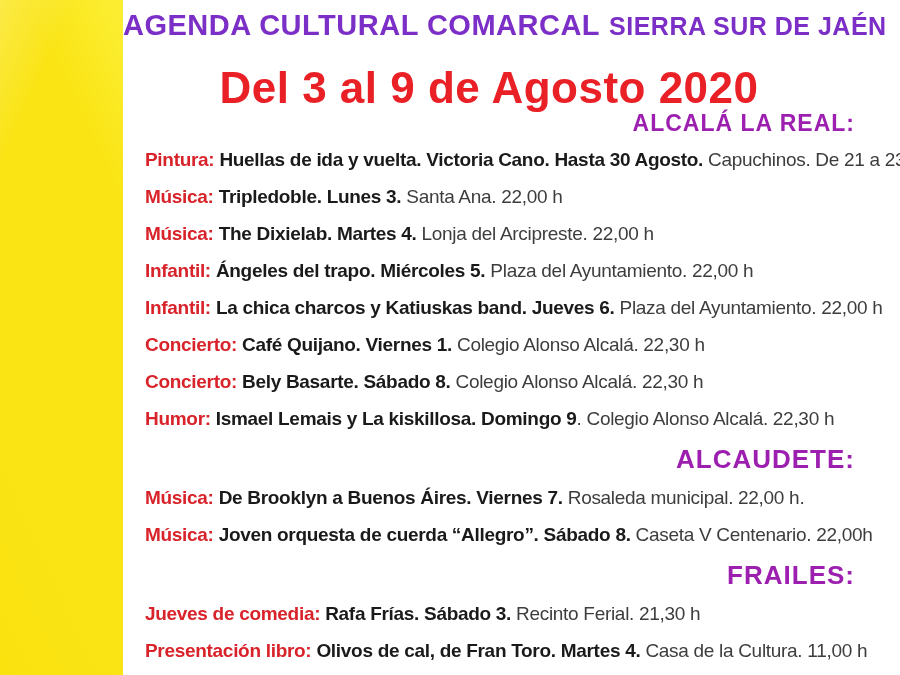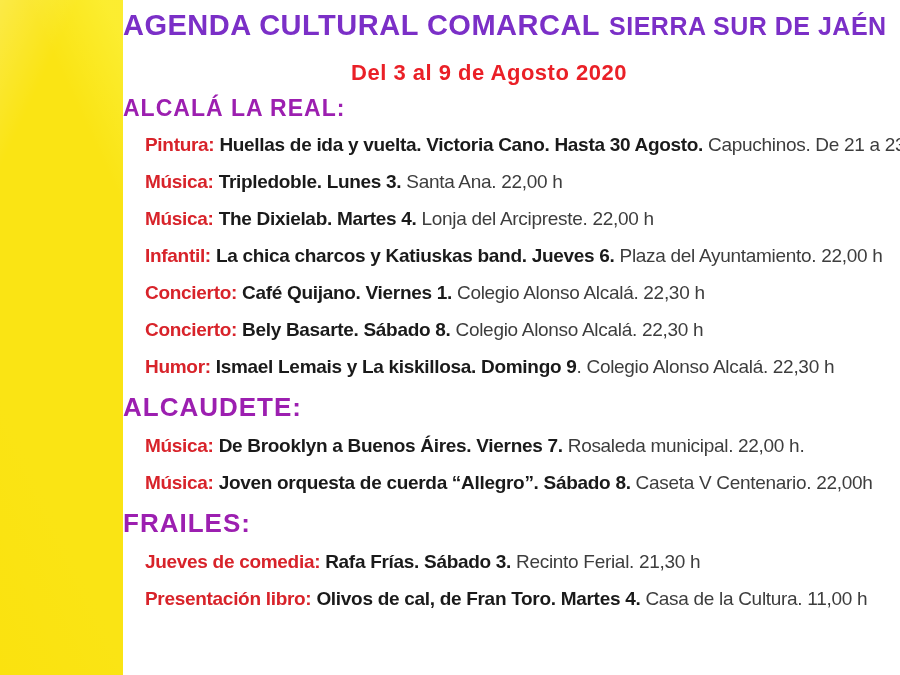--- a/index.html
+++ b/index.html
@@ -29,28 +29,28 @@
     color: var(--title_purple, #7b2fc7);
     font-weight: bold;
     line-height: 38px;
     white-space: nowrap;
   }
   .title .main { font-size: 29px; letter-spacing: 0.5px; }
   .title .sub  { font-size: 25px; margin-left: 9px; letter-spacing: 0.5px; }
   .date {
     text-align: center;
     color: var(--date_red, #ea2027);
-    font-size: 22px;
+    font-size: 44px;
     font-weight: bold;
     line-height: 40px;
-    margin-top: 4px;
+    margin-top: 19px;
     letter-spacing: 0.5px;
   }
   .section-header {
-    text-align: left;
+    text-align: right;
     color: var(--section_purple, #9c1fb0);
     font-weight: bold;
     font-size: 26px;
     line-height: 30px;
     margin-top: 8px;
     letter-spacing: 1px;
   }
   .section-header.sh-first {
     font-size: 23px;
     line-height: 26px;
@@ -78,20 +78,21 @@
   <div class="title">
     <span class="main">AGENDA CULTURAL COMARCAL</span><span class="sub">SIERRA SUR DE JAÉN</span>
   </div>
   <div class="date">Del 3 al 9 de Agosto 2020</div>
   <div>
       <div class="section-header sh-first">ALCALÁ LA REAL:</div>
       <div class="events">
         <div class="event"><span class="label">Pintura:</span> <span class="etitle">Huellas de ida y vuelta. Victoria Cano. Hasta 30 Agosto.</span><span class="edetails"> Capuchinos. De 21 a 23 h.</span></div>
         <div class="event"><span class="label">Música:</span> <span class="etitle">Tripledoble. Lunes 3.</span><span class="edetails"> Santa Ana. 22,00 h</span></div>
         <div class="event"><span class="label">Música:</span> <span class="etitle">The Dixielab. Martes 4.</span><span class="edetails"> Lonja del Arcipreste. 22,00 h</span></div>
+        <div class="event"><span class="label">Infantil:</span> <span class="etitle">Ángeles del trapo. Miércoles 5.</span><span class="edetails"> Plaza del Ayuntamiento. 22,00 h</span></div>
         <div class="event"><span class="label">Infantil:</span> <span class="etitle">La chica charcos y Katiuskas band. Jueves 6.</span><span class="edetails"> Plaza del Ayuntamiento. 22,00 h</span></div>
         <div class="event"><span class="label">Concierto:</span> <span class="etitle">Café Quijano. Viernes 1.</span><span class="edetails"> Colegio Alonso Alcalá. 22,30 h</span></div>
         <div class="event"><span class="label">Concierto:</span> <span class="etitle">Bely Basarte. Sábado 8.</span><span class="edetails"> Colegio Alonso Alcalá. 22,30 h</span></div>
         <div class="event"><span class="label">Humor:</span> <span class="etitle">Ismael Lemais y La kiskillosa. Domingo 9</span><span class="edetails">. Colegio Alonso Alcalá. 22,30 h</span></div>
       </div>
       <div class="section-header">ALCAUDETE:</div>
       <div class="events">
         <div class="event"><span class="label">Música:</span> <span class="etitle">De Brooklyn a Buenos Áires. Viernes 7.</span><span class="edetails"> Rosaleda municipal. 22,00 h.</span></div>
         <div class="event"><span class="label">Música:</span> <span class="etitle">Joven orquesta de cuerda “Allegro”. Sábado 8.</span><span class="edetails"> Caseta V Centenario. 22,00h</span></div>
       </div>

